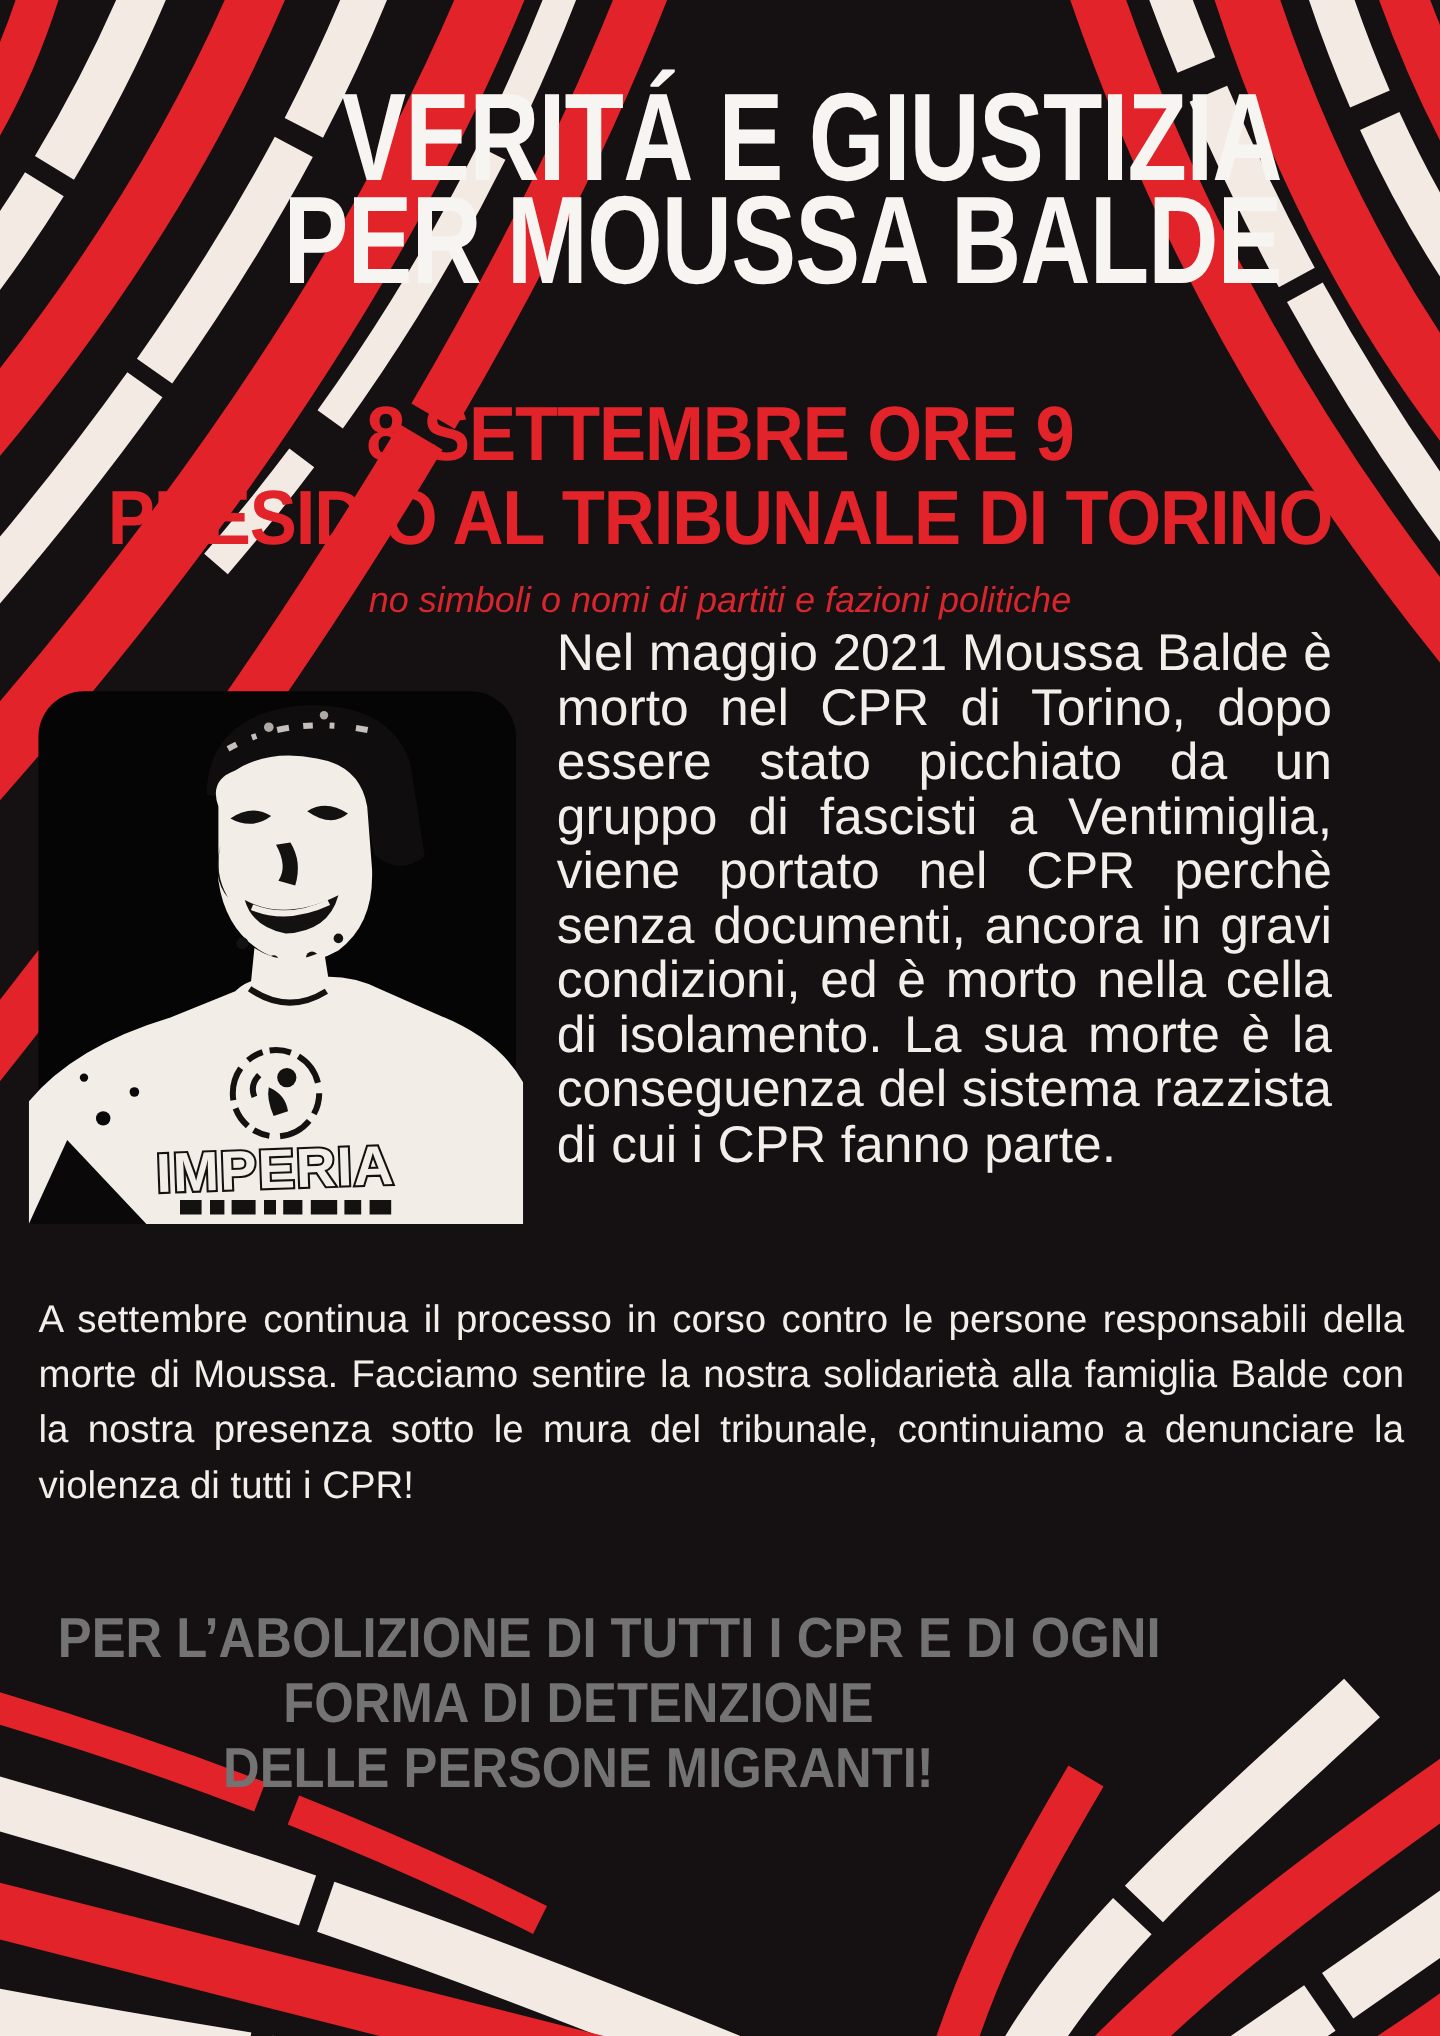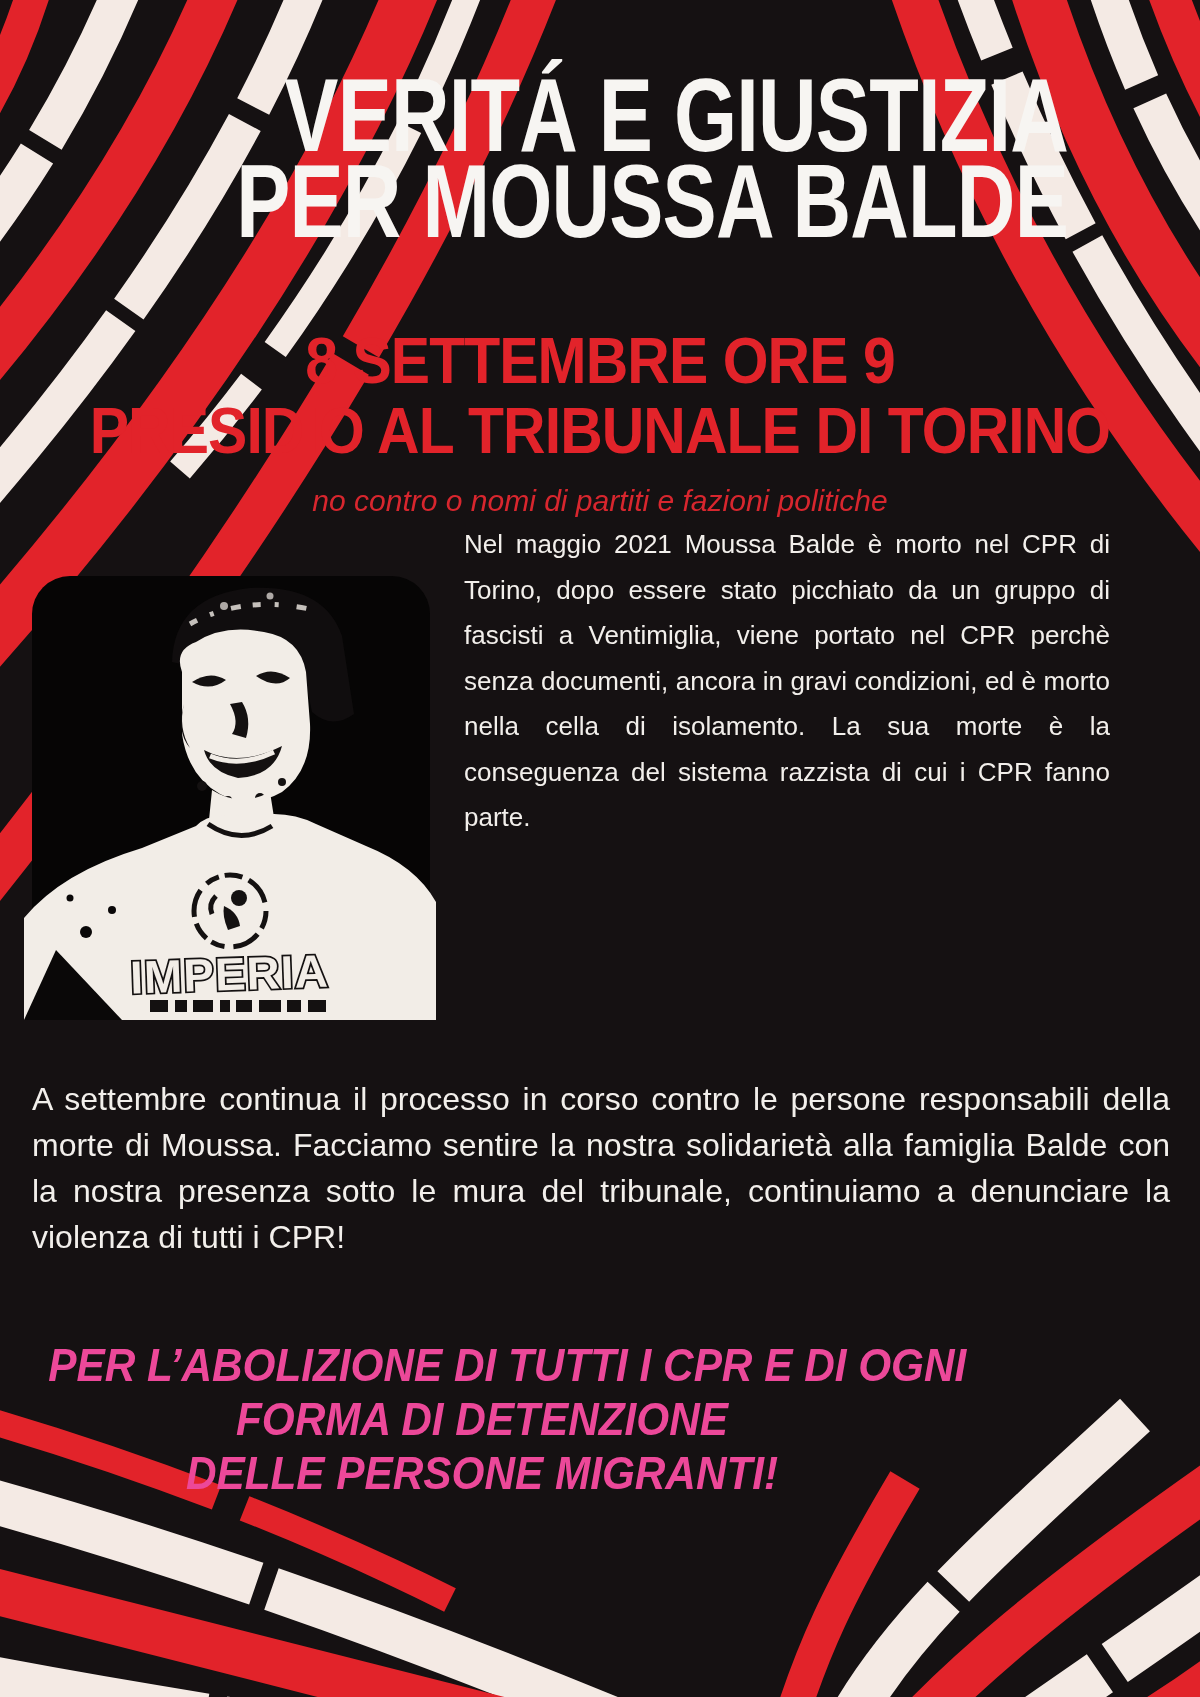--- a/index.html
+++ b/index.html
@@ -27,29 +27,29 @@
   }
   .event .e-line{display:block;transform:scaleX(.92);transform-origin:50% 50%;white-space:nowrap;}
   .note{
     position:absolute;left:0;top:484px;width:1200px;
     text-align:center;color:#d8262e;
     font-style:italic;font-size:30px;line-height:34px;
   }
   .photo{position:absolute;left:24px;top:552px;width:412px;height:470px;}
   .photo svg{width:100%;height:100%;display:block;}
   .para{
-    color:#f2efeb;font-size:26px;line-height:45.5px;
+    color:#f2efeb;font-size:43px;line-height:45.5px;
     text-align:justify;margin:0;letter-spacing:0;
   }
   .para1{position:absolute;left:464px;top:522px;width:646px;}
   .para2{position:absolute;left:32px;top:1076px;width:1138px;font-size:32px;line-height:46px;}
   .slogan{
     position:absolute;left:0;top:1338px;width:964px;
-    text-align:center;color:#ec4899;
-    font-weight:bold;font-size:47px;line-height:54px;font-style:italic;
+    text-align:center;color:#737373;
+    font-weight:bold;font-size:47px;line-height:54px;
   }
   .slogan .s-line{display:block;transform:scaleX(.9);transform-origin:50% 50%;white-space:nowrap;}
 </style>
 </head>
 <body>
 
 <div class="poster">
 
   <svg class="decor" viewBox="0 0 1200 1697" preserveAspectRatio="none">
     <g fill="none" stroke-linecap="butt">
@@ -85,21 +85,21 @@
 
   <h1 class="title">
     <span class="t-line">VERITÁ E GIUSTIZIA</span>
     <span class="t-line">PER MOUSSA BALDE</span>
   </h1>
 
   <div class="event">
     <span class="e-line">8 SETTEMBRE ORE 9</span>
     <span class="e-line">PRESIDIO AL TRIBUNALE DI TORINO</span>
   </div>
-  <div class="note">no contro o nomi di partiti e fazioni politiche</div>
+  <div class="note">no simboli o nomi di partiti e fazioni politiche</div>
 
   <div class="photo">
     <svg viewBox="0 0 412 466">
       <rect x="8" y="22" width="398" height="444" rx="38" fill="#060505"></rect>
 
       <g>
         <path d="M148,108 Q150,42 226,34 Q300,30 318,82 L330,160 Q308,176 288,158 L280,120 Q230,70 166,112 Z" fill="#100d0e"></path>
         <path d="M166,70 Q220,40 290,56" stroke="#f2ede7" stroke-width="5" fill="none" stroke-dasharray="8 14 4 18 10 12" opacity=".8"></path>
         <circle cx="200" cy="52" r="4" fill="#f2ede7" opacity=".7"></circle>
         <circle cx="246" cy="42" r="3.5" fill="#f2ede7" opacity=".7"></circle>

